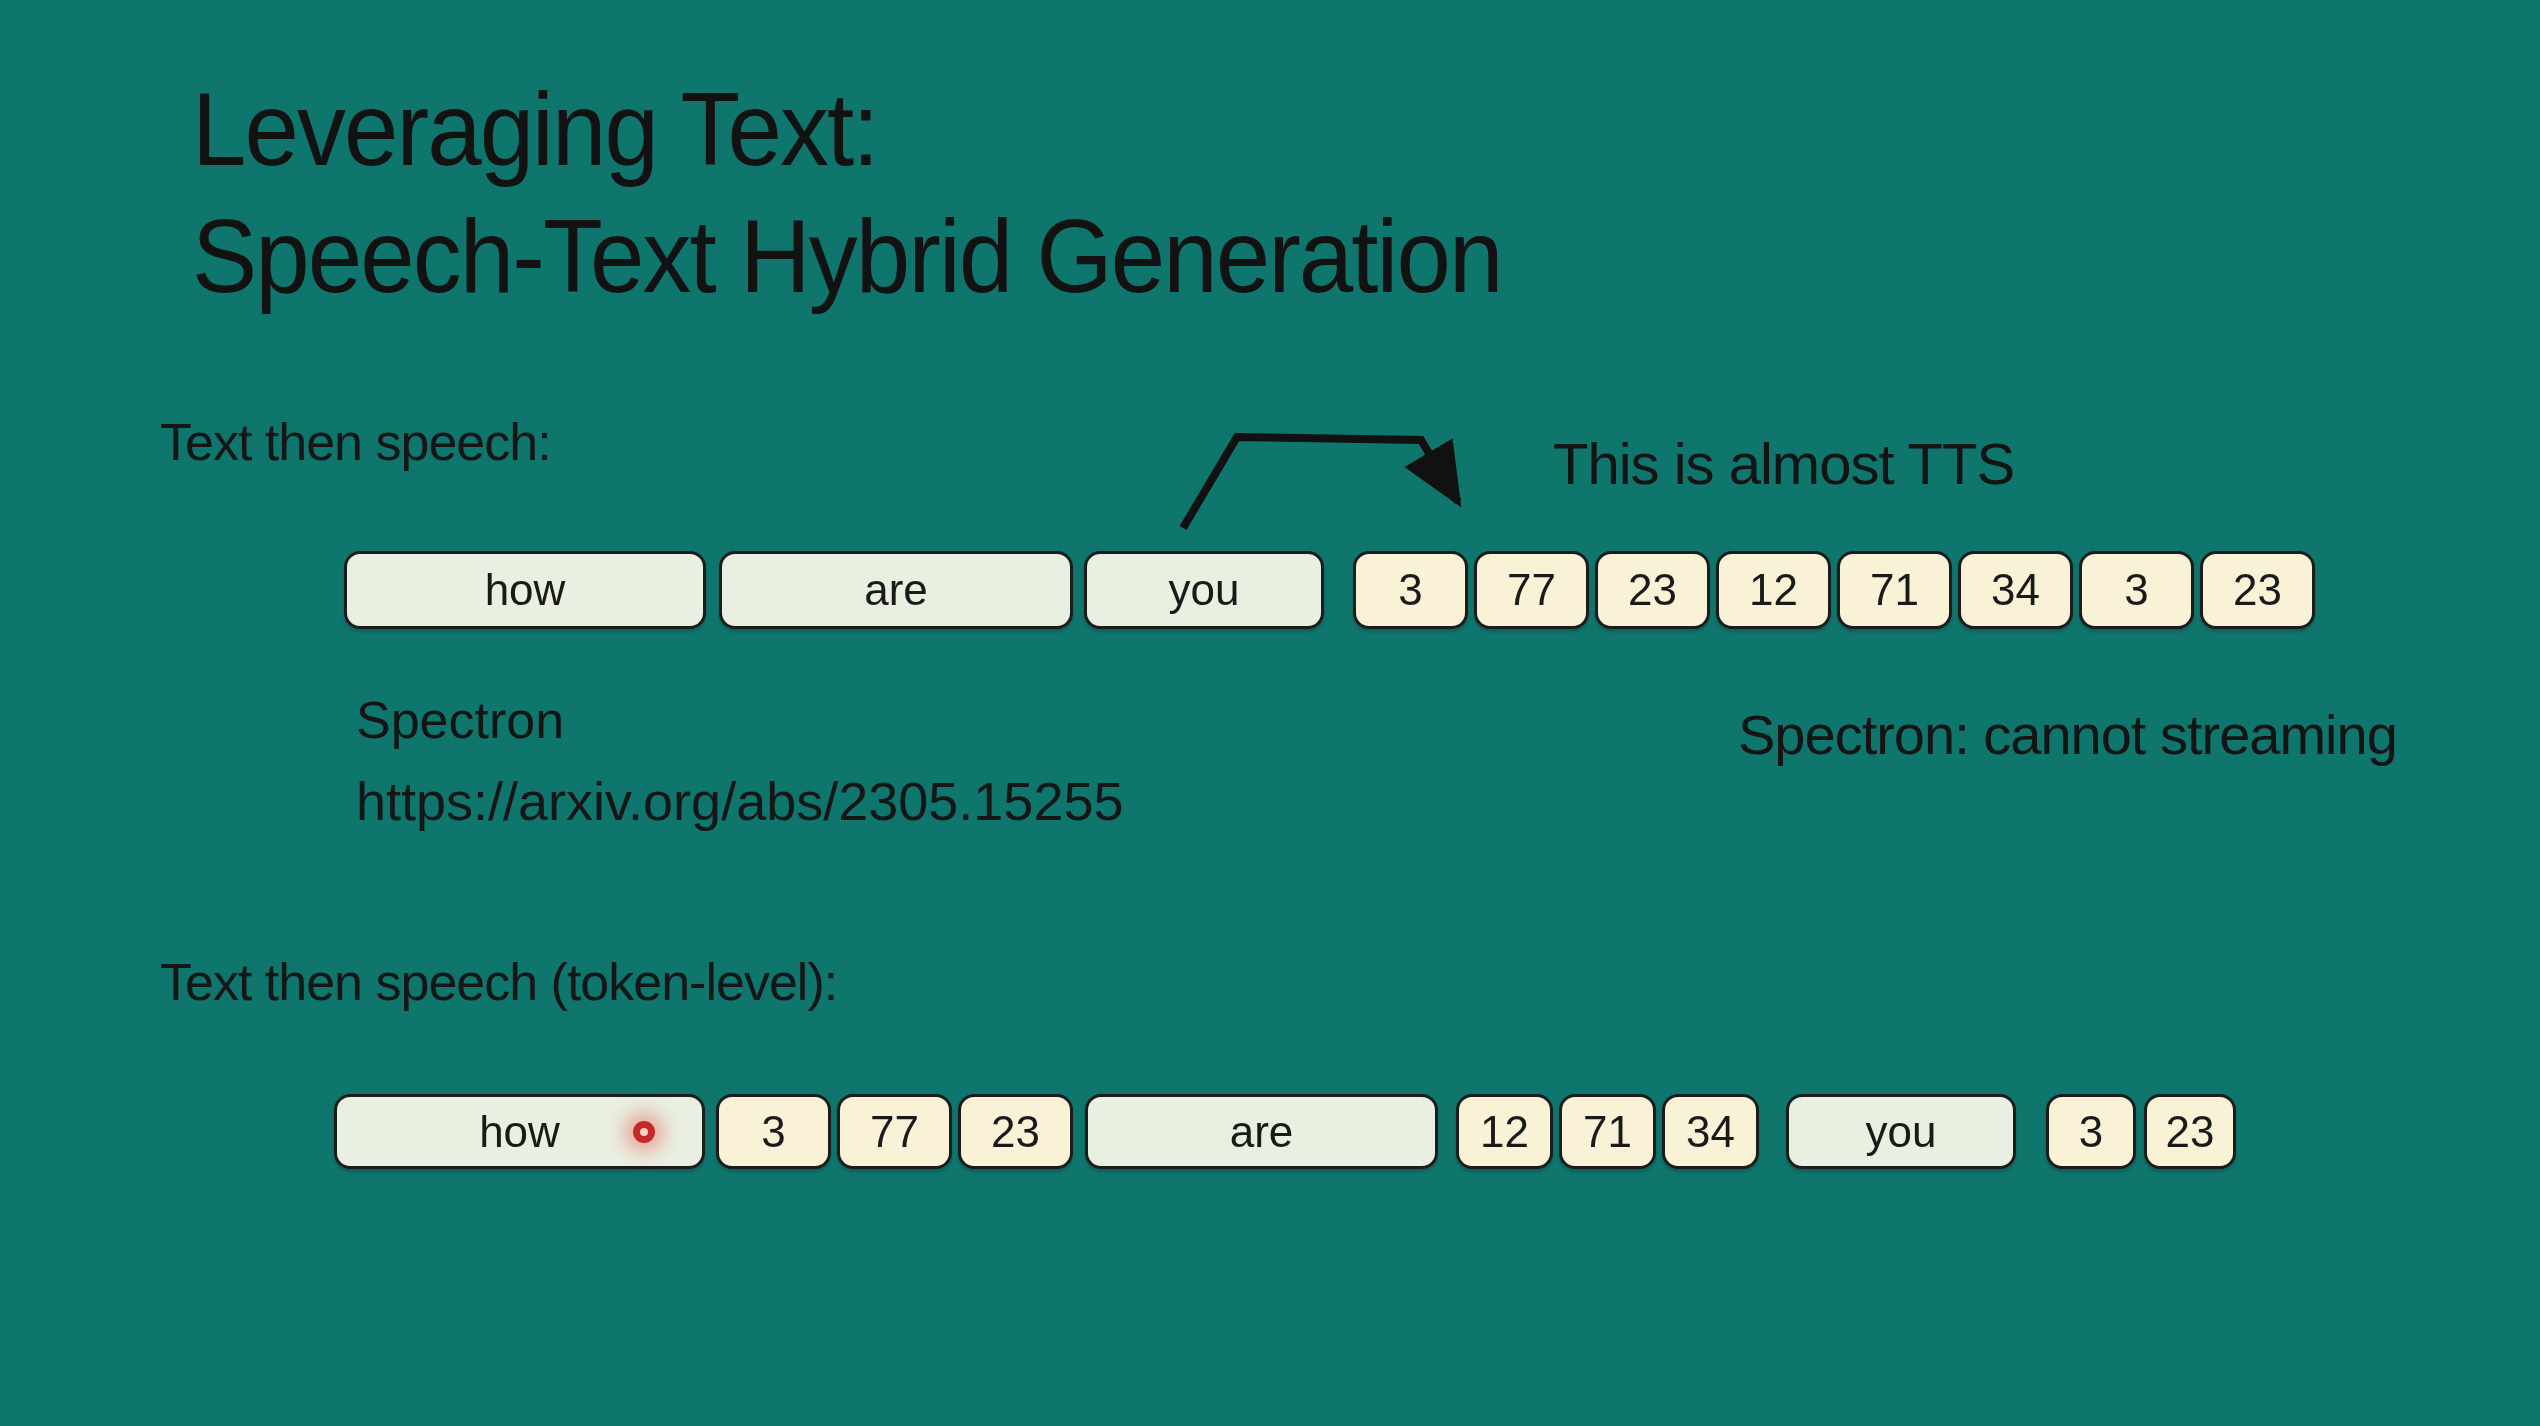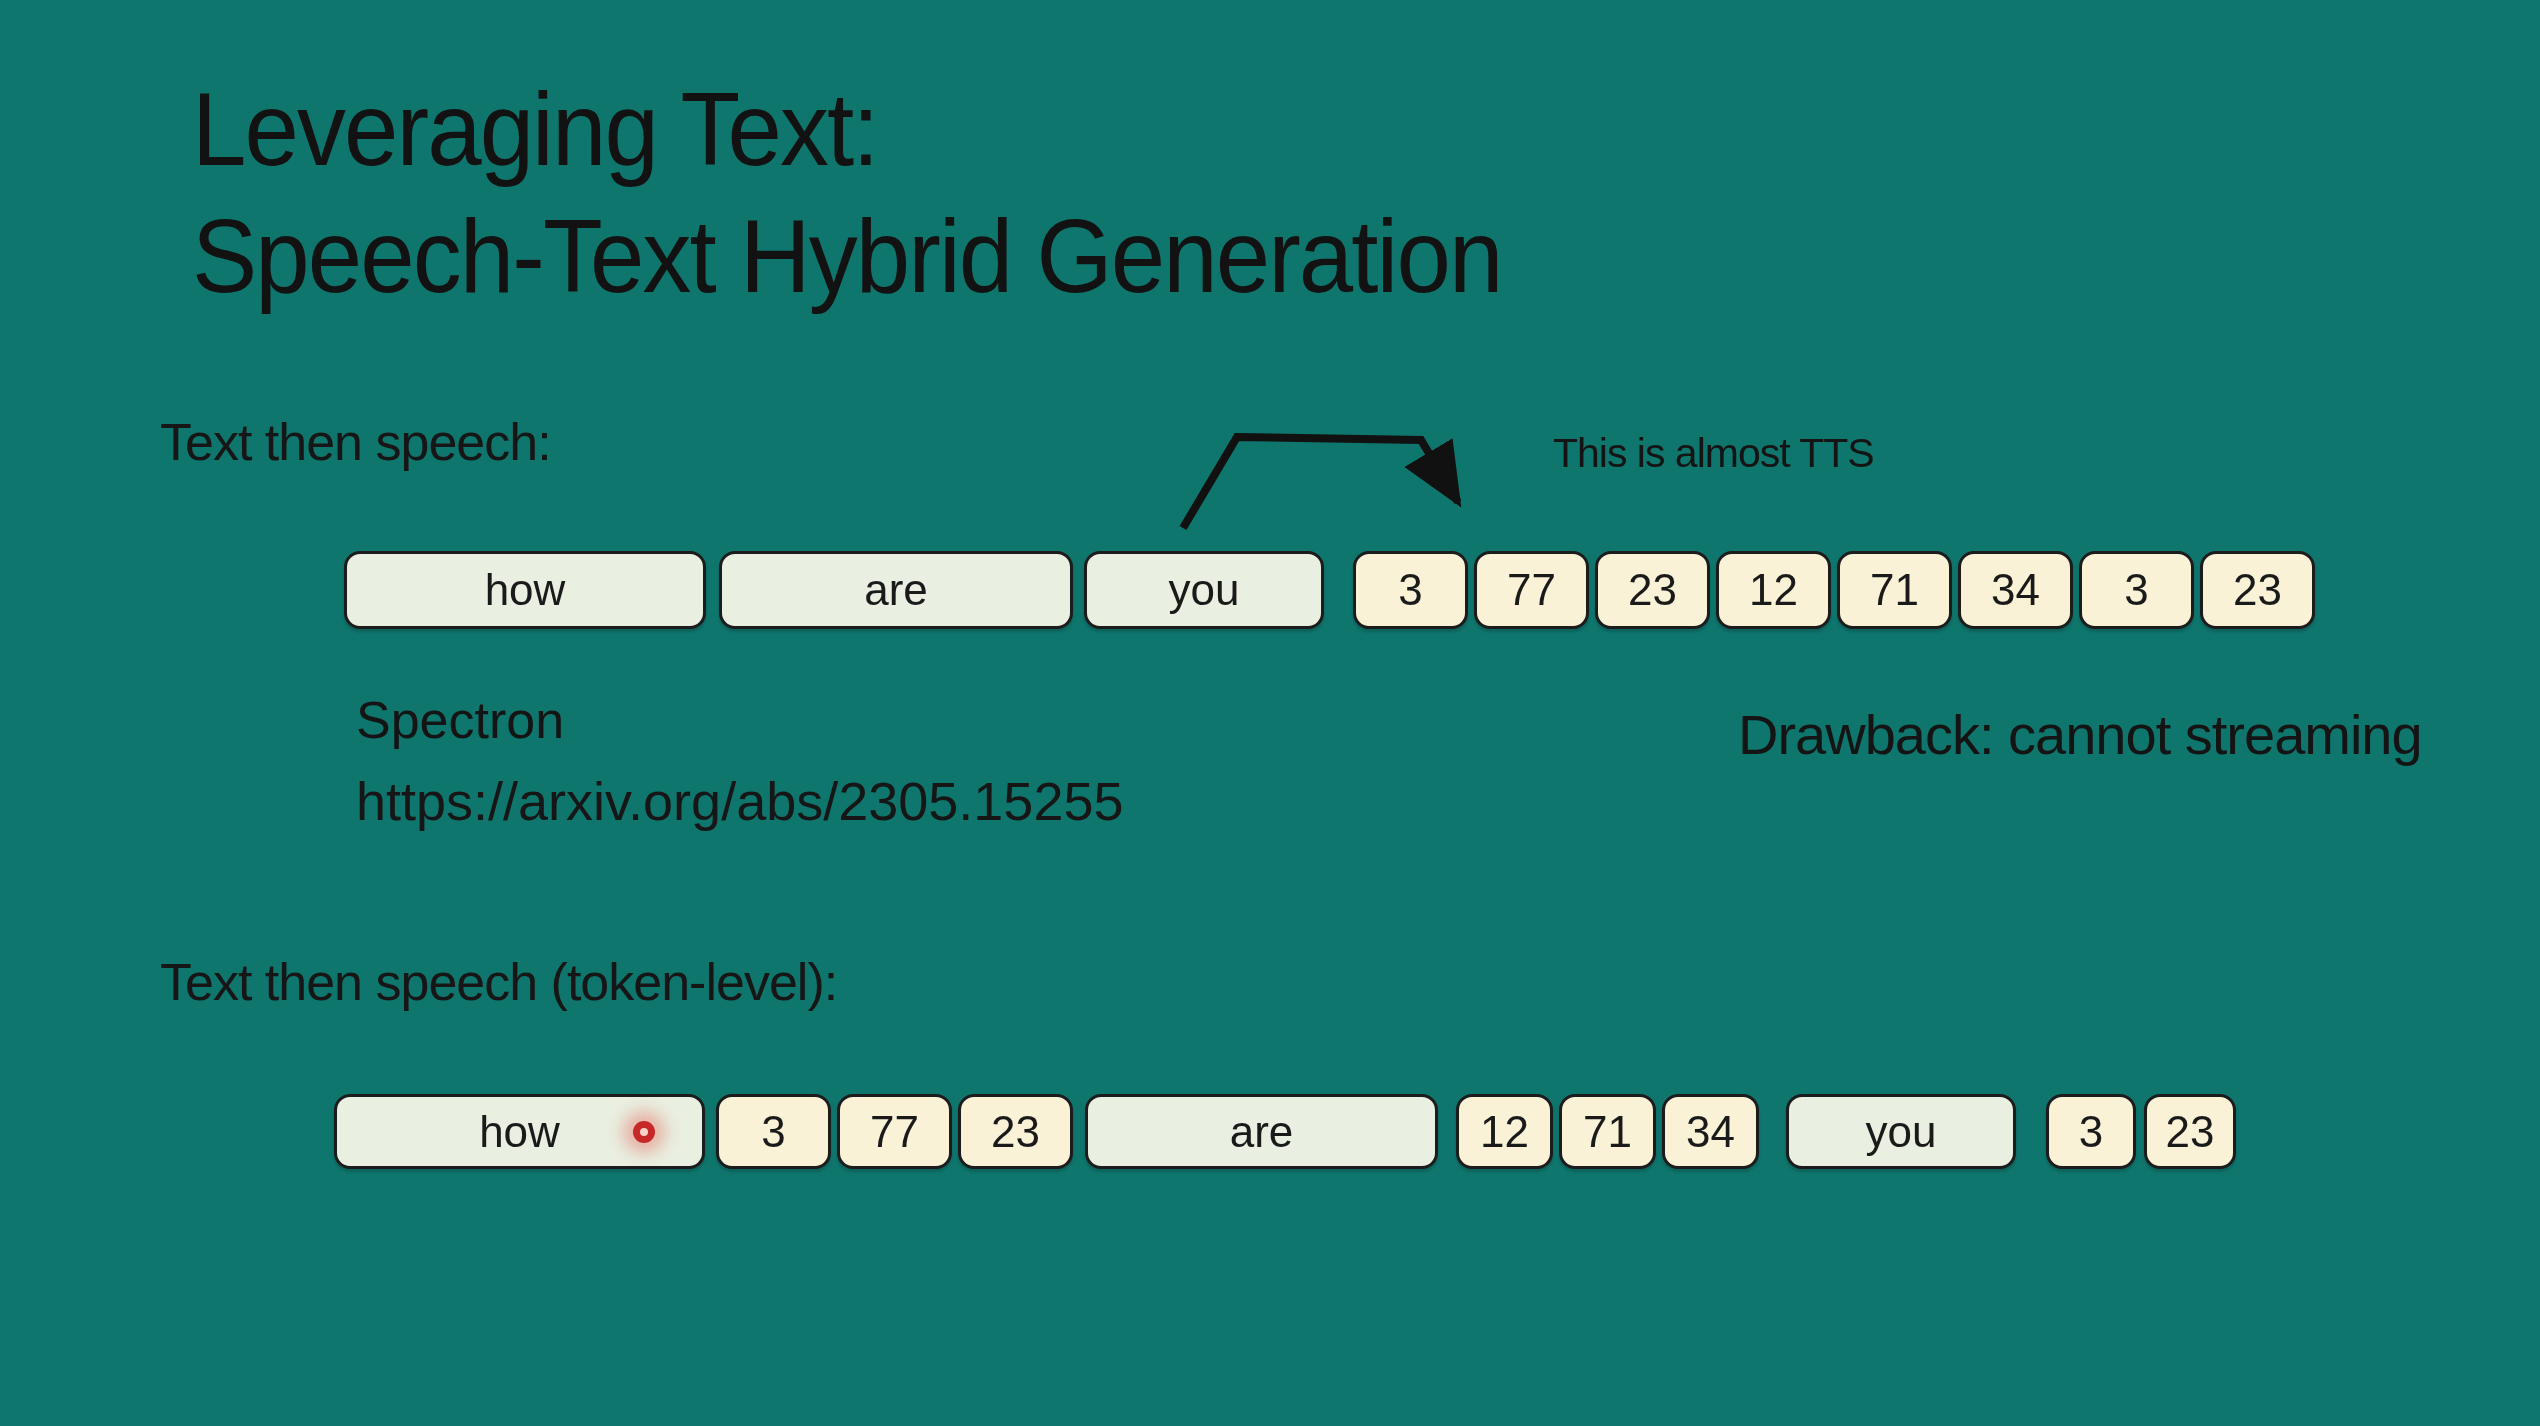--- a/index.html
+++ b/index.html
@@ -42,21 +42,21 @@
     white-space: nowrap;
   }
   .heading1 { left: 160px; top: 412px; }
   .heading2 { left: 160px; top: 952px; }
 
   
   .annotation {
     position: absolute;
     left: 1553px;
     top: 430px;
-    font-size: 41px;
+    font-size: 58px;
     color: #141414;
     letter-spacing: -1px;
     white-space: nowrap;
   }
   .citation-name {
     position: absolute;
     left: 356px;
     top: 690px;
     font-size: 52px;
     color: #141414;
@@ -187,21 +187,21 @@
       </div>
       <div class="token speech-token" style="left: 2200px; width: 115px;">
         <span>23</span>
       </div>
     </div>
 
   <div class="citation-name">Spectron</div>
 
   <div class="citation-url">https://arxiv.org/abs/2305.15255</div>
 
-  <div class="drawback">Drawback: cannot streaming</div>
+  <div class="drawback">Spectron: cannot streaming</div>
 
   <div class="heading heading2">Text then speech (token-level):</div>
 
   <div class="token-row row2" id="row2">
       <div class="token text-token" style="left: 334px; width: 371px;">
         <span>how</span>
         <div class="laser-dot"></div>
       </div>
       <div class="token speech-token" style="left: 716px; width: 115px;">
         <span>3</span>

